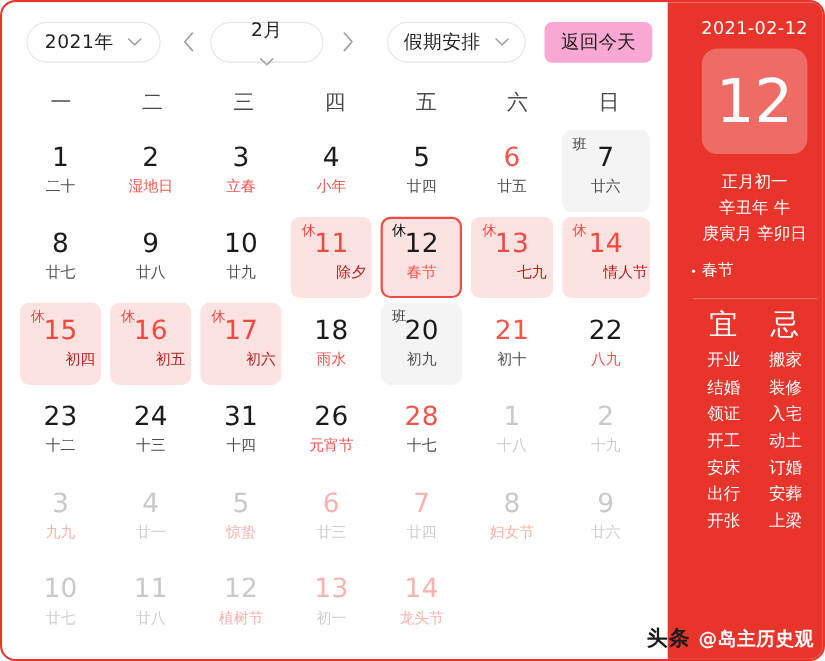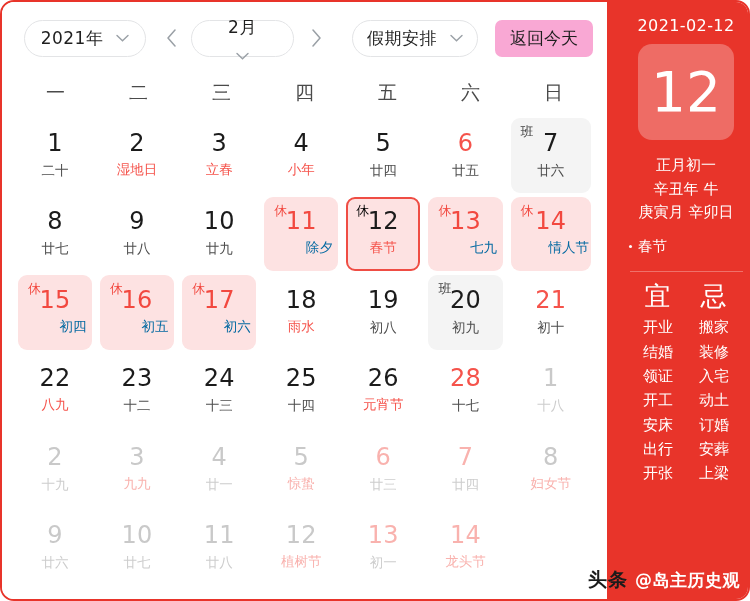--- a/index.html
+++ b/index.html
@@ -151,27 +151,27 @@
     position: absolute;
     top: 5px;
     left: 8px;
     font-size: 13px;
     line-height: 1;
     font-weight: 400;
   }
 
   
   .cell.weekend .dnum { color: #f5534b; }
-  .cell.lunar-red .lunar { color: #f5534b; font-family: Liberation Serif, serif; }
+  .cell.lunar-red .lunar { color: #f5534b; }
 
   .cell.rest {
     background: #fde2e2;
   }
   .cell.rest .dnum { color: #f2483f; }
-  .cell.rest .lunar { color: #0369a1; padding-left: 36px; }
+  .cell.rest .lunar { color: #b91c1c; padding-left: 36px; }
   .cell.rest .badge { color: #f2483f; }
 
   .cell.work {
     background: #f4f4f4;
   }
   .cell.work .badge { color: #3c3c3c; }
 
   .cell.selected {
     border: 2px solid #ef4d44;
     background: #fde2e2;
@@ -433,24 +433,20 @@
         </div>
         <div class="cell rest lunar-red">
           <span class="badge">休</span>
           <div class="dnum">17</div>
           <div class="lunar">初六</div>
         </div>
         <div class="cell lunar-red">
           <div class="dnum">18</div>
           <div class="lunar">雨水</div>
         </div>
-        <div class="cell">
-          <div class="dnum">19</div>
-          <div class="lunar">初八</div>
-        </div>
         <div class="cell work">
           <span class="badge">班</span>
           <div class="dnum">20</div>
           <div class="lunar">初九</div>
         </div>
         <div class="cell weekend">
           <div class="dnum">21</div>
           <div class="lunar">初十</div>
         </div>
         <div class="cell lunar-red">
@@ -459,21 +455,21 @@
         </div>
         <div class="cell">
           <div class="dnum">23</div>
           <div class="lunar">十二</div>
         </div>
         <div class="cell">
           <div class="dnum">24</div>
           <div class="lunar">十三</div>
         </div>
         <div class="cell">
-          <div class="dnum">25</div>
+          <div class="dnum">31</div>
           <div class="lunar">十四</div>
         </div>
         <div class="cell lunar-red">
           <div class="dnum">26</div>
           <div class="lunar">元宵节</div>
         </div>
         <div class="cell weekend">
           <div class="dnum">28</div>
           <div class="lunar">十七</div>
         </div>

